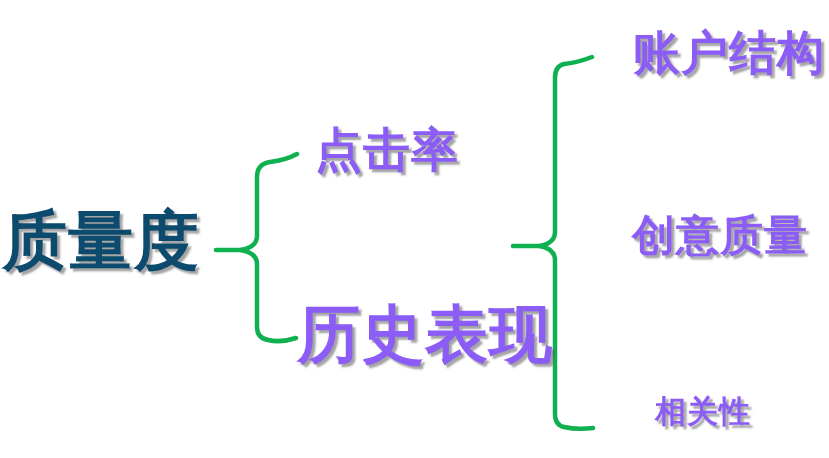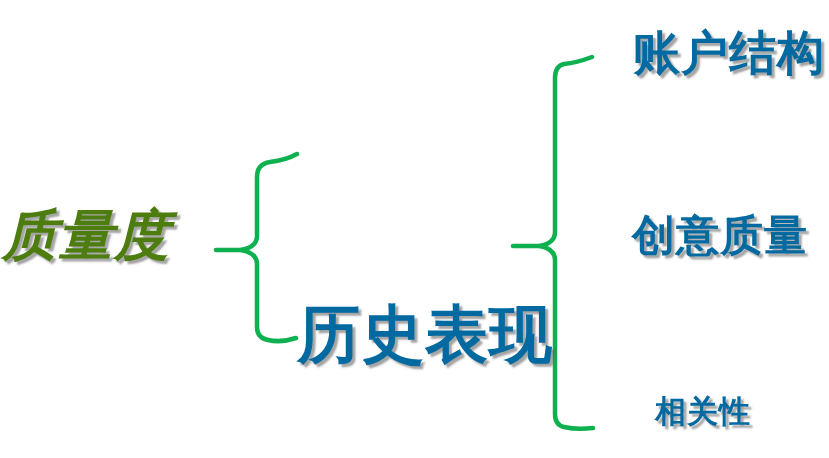--- a/index.html
+++ b/index.html
@@ -2,27 +2,26 @@
 <html><head>
 <meta charset="utf-8">
 <style>
   html,body{margin:0;padding:0;background:#fff;}
   .stage{
     position:relative;width:829px;height:458px;background:#ffffff;
     overflow:hidden;font-family:"Liberation Sans","DejaVu Sans",sans-serif;
   }
   .node{
     position:absolute;font-weight:700;line-height:1;white-space:nowrap;
-    color:#0369a1;text-shadow:3px 3px 2px rgba(90,90,90,0.55);
+    color:#8b5cf6;text-shadow:3px 3px 2px rgba(90,90,90,0.55);
     letter-spacing:1px;
   }
   .root{
-    left:2px;top:208px;font-size:55px;color:#4d7c0f;
+    left:2px;top:208px;font-size:65px;color:#0c4a6e;
     text-shadow:3px 3px 2px rgba(90,90,90,0.55);
-    font-style:italic;
   }
   .mid-1{left:315px;top:126px;font-size:47px;}
   .mid-2{left:297px;top:303px;font-size:63px;}
   .leaf-1{left:633px;top:29px;font-size:47px;}
   .leaf-2{left:632px;top:214px;font-size:43px;}
   .leaf-3{left:655px;top:396px;font-size:31px;}
   svg.braces{position:absolute;left:0;top:0;width:829px;height:458px;}
   svg.braces path, svg.braces line{fill:none;stroke-linecap:round;stroke-linejoin:round;}
 </style>
 </head>
@@ -38,19 +37,20 @@
     <line stroke-width="4.5" x1="216" y1="250" x2="246" y2="250" stroke="#0FB050"></line>
 
     <path stroke-width="4.5" d="M 592 57 Q 576 63 564 64 Q 555 66 555 78
              L 555 232 Q 555 243 540 246 Q 555 249 555 260
              L 555 414 Q 555 425 564 427 Q 577 430 593 428" stroke="#0FB050"></path>
     <line stroke-width="4.5" x1="513" y1="246" x2="544" y2="246" stroke="#0FB050"></line>
   </svg>
 
   <div class="node root">质量度</div>
 
+  <div class="node mid-1">点击率</div>
   <div class="node mid-2">历史表现</div>
 
   <div class="node leaf-1">账户结构</div>
   <div class="node leaf-2">创意质量</div>
   <div class="node leaf-3">相关性</div>
 
 </div>
 
 </body></html>

